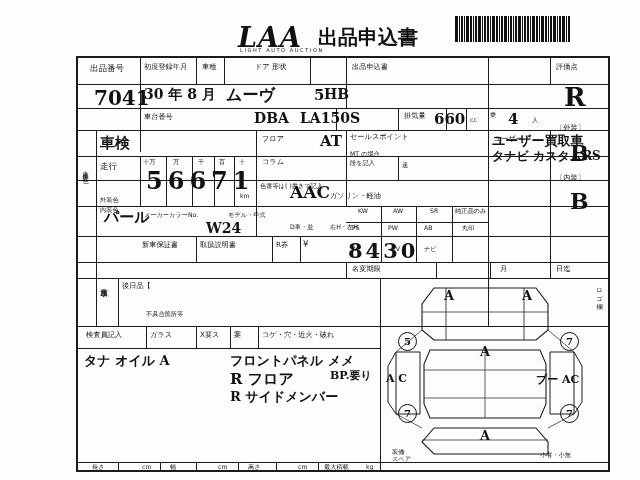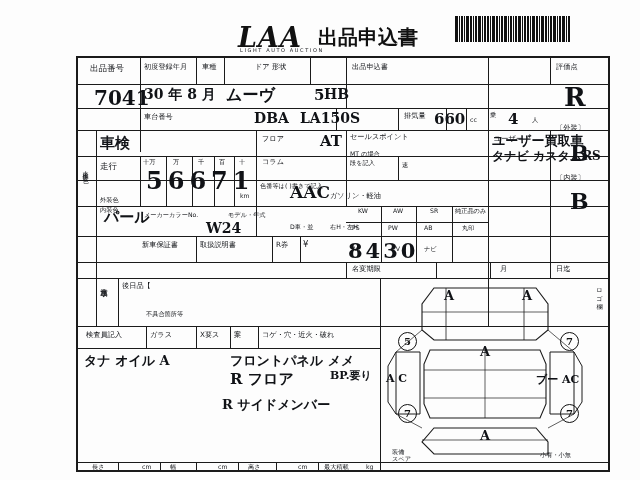--- a/index.html
+++ b/index.html
@@ -263,21 +263,21 @@
   <div class="hw s" style="left:492px;top:132px;font-size:13px;">ユーザー買取車</div>
   <div class="hw s" style="left:492px;top:148px;font-size:12px;">タナビ カスタムRS</div>
   <div class="hw" style="left:570px;top:140px;font-size:22px;">B</div>
   <div class="hw" style="left:570px;top:188px;font-size:22px;">B</div>
 
   <div class="hw" style="left:312px;top:238px;font-size:21px;letter-spacing:3px;margin-left:36px;">8430</div>
 
   <div class="hw s" style="left:84px;top:352px;font-size:13px;">タナ オイル A</div>
   <div class="hw s" style="left:230px;top:352px;font-size:13px;">フロントパネル メメ</div>
   <div class="hw s" style="left:230px;top:370px;font-size:15px;">R フロア</div>
-  <div class="hw s" style="left:222px;top:388px;font-size:13px;margin-top:8px;">R サイドメンバー</div>
+  <div class="hw s" style="left:230px;top:388px;font-size:13px;">R サイドメンバー</div>
   <div class="hw xs" style="left:330px;top:368px;font-size:11px;">BP.要り</div>
 
   <div class="car" style="left:386px;top:282px;width:206px;height:180px;">
     <svg width="206" height="180" viewBox="0 0 206 180">
 
       <path d="M48 6 L150 6 L162 22 L162 48 L150 58 L48 58 L36 48 L36 22 Z" fill="none" stroke="#1b1b1b" stroke-width="1.1"></path>
       <path d="M60 6 L60 58" stroke="#1b1b1b" stroke-width="0.8"></path>
       <path d="M138 6 L138 58" stroke="#1b1b1b" stroke-width="0.8"></path>
       <path d="M36 30 L162 30" stroke="#1b1b1b" stroke-width="0.7"></path>
 

